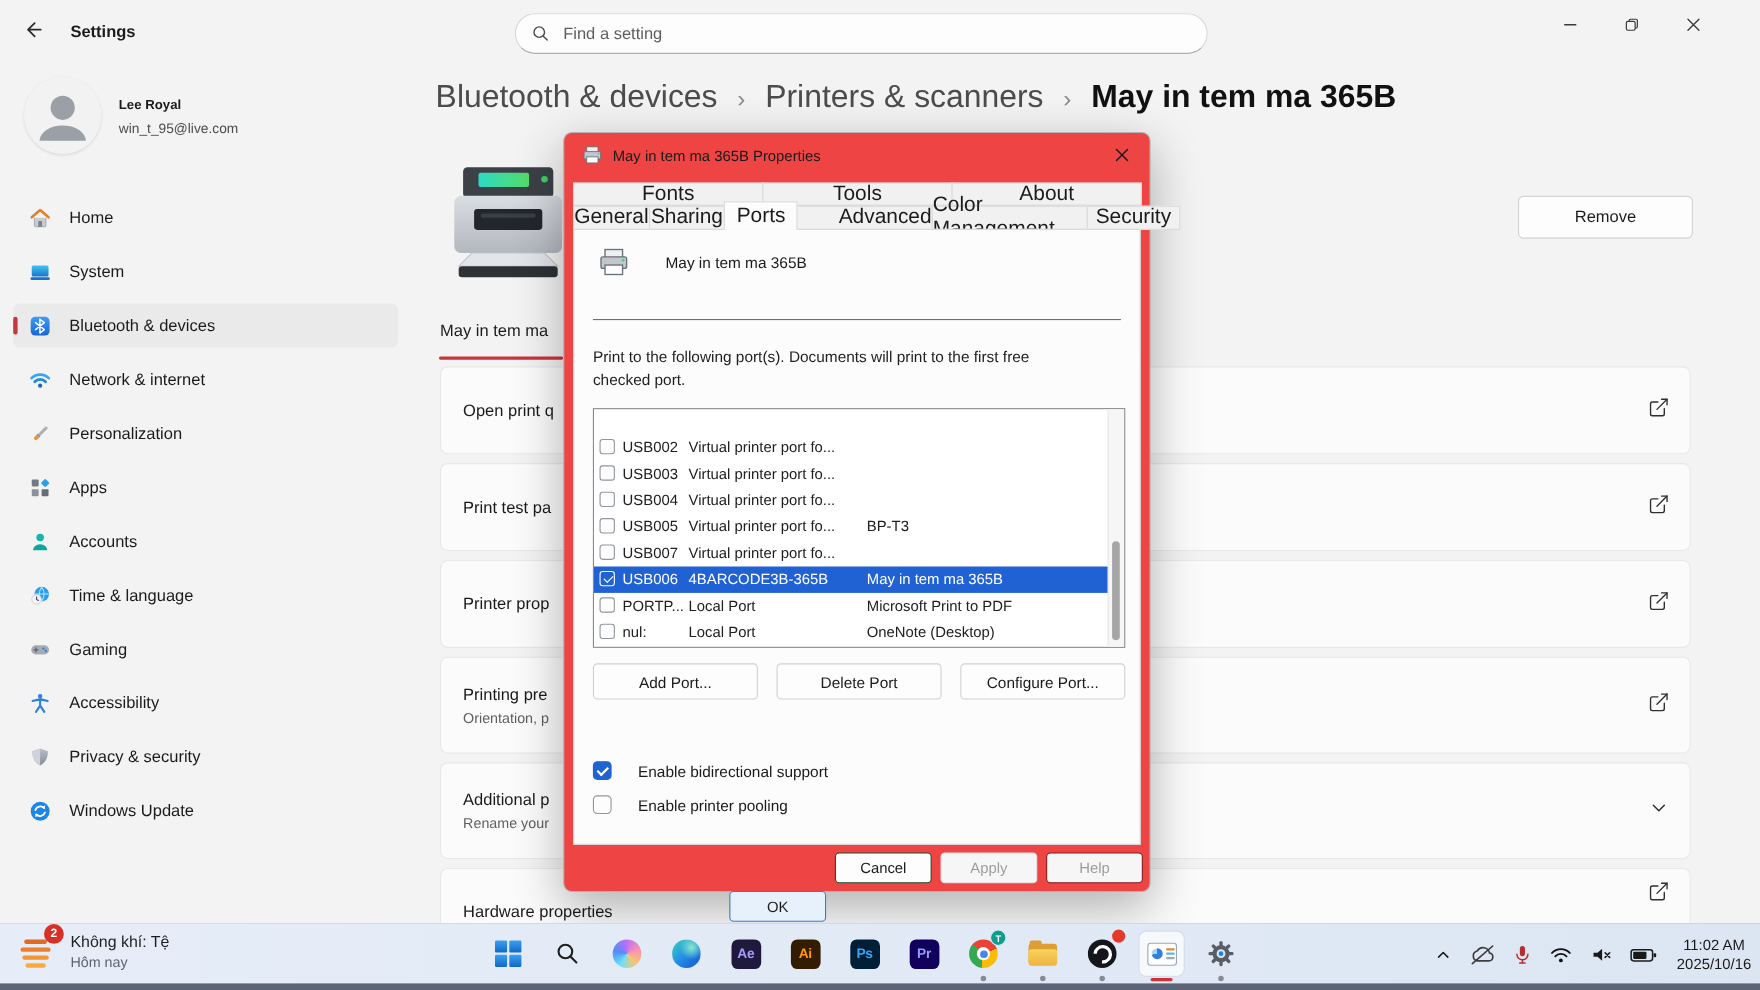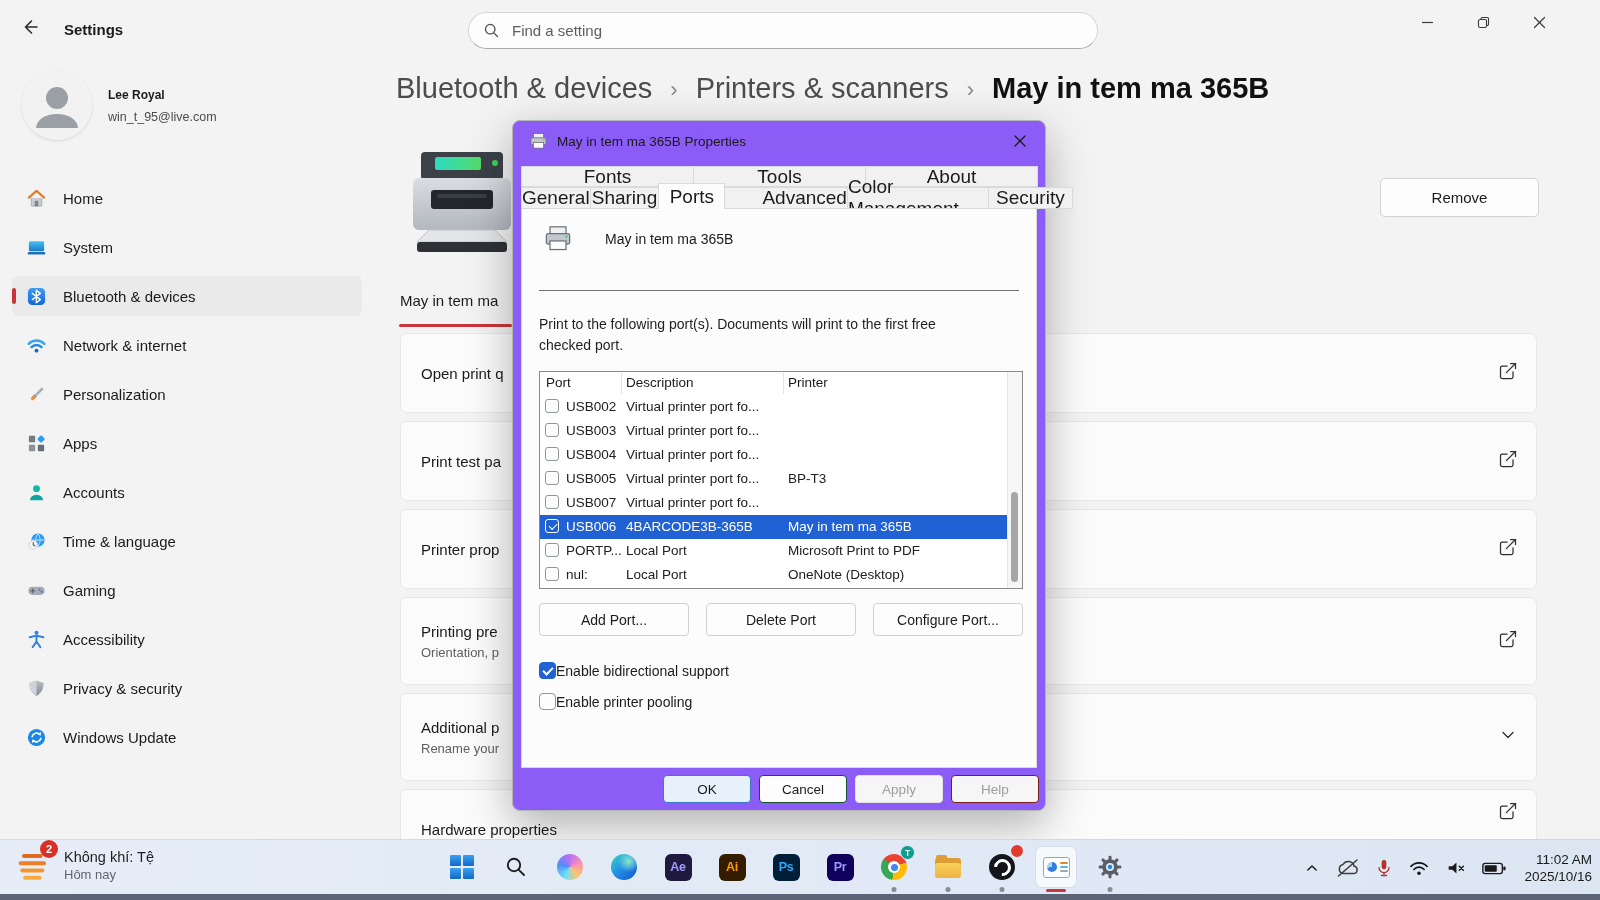--- a/index.html
+++ b/index.html
@@ -38,21 +38,21 @@
   .printer-art{left:403px;top:146px;}
   .device-tab{left:400px;top:292px;font-size:15px;color:#1b1b1b;}
   .device-tab-bar{left:399px;top:324px;width:113px;height:3px;background:#c8353b;border-radius:2px;}
   .remove-btn{left:1380px;top:178px;width:157px;height:37px;background:#fdfdfd;border:1px solid #d2d2d2;border-radius:5px;font-size:15px;display:flex;align-items:center;justify-content:center;}
   .card{left:400px;width:1137px;background:#fbfbfb;border:1px solid #e8e8e8;border-radius:7px;box-sizing:border-box;display:flex;flex-direction:column;justify-content:center;padding-left:20px;}
   .card .c-title{font-size:15px;color:#1a1a1a;}
   .card .c-sub{font-size:13px;color:#5f5f5f;margin-top:5px;}
   .card .c-ico{position:absolute;right:18px;top:50%;transform:translateY(-50%);}
 
   
-  .dialog{left:512px;top:120px;width:534px;height:691px;background:#8b5cf6;border:1px solid #b4b4b4;border-radius:8px;box-shadow:0 14px 45px rgba(0,0,0,.30);box-sizing:border-box;z-index:50;}
+  .dialog{left:512px;top:120px;width:534px;height:691px;background:#ef4444;border:1px solid #b4b4b4;border-radius:8px;box-shadow:0 14px 45px rgba(0,0,0,.30);box-sizing:border-box;z-index:50;}
   .dlg-title{left:16px;top:11px;display:flex;align-items:center;gap:9px;}
   .dlg-title .t{font-size:13.5px;color:#1a1a1a;}
   .dlg-close{right:10px;top:7px;width:30px;height:26px;display:flex;align-items:center;justify-content:center;border-radius:4px;}
   .tabrow{left:8px;right:8px;display:flex;}
   .tabrow.r1{top:45px;height:21px;}
   .tabrow.r2{top:66px;height:22px;}
   .tab{flex:1;display:flex;align-items:center;justify-content:center;font-size:19px;background:#f1f1f1;border:1px solid #dadada;margin-right:-1px;box-sizing:border-box;}
   .tab.active{position:relative;top:-4px;height:26px;background:#fcfcfc;border-bottom:none;z-index:4;}
   .t-general{flex:0 0 13.5%;} .t-sharing{flex:0 0 13.5%;} .t-ports{flex:0 0 13%;}
   .t-advanced{flex:0 0 16%;padding-left:37px;} .t-colormgmt{flex:0 0 27.5%;} .t-security{flex:0 0 16.5%;}
@@ -72,28 +72,28 @@
   .lv-row span{position:absolute;top:4px;white-space:nowrap;}
   .lv-row .cp{left:26px;} .lv-row .cd{left:86px;} .lv-row .cr{left:248px;}
   .cb{position:absolute;left:5px;top:4px;width:14px;height:14px;background:#fdfdfd;border:1px solid #8f969e;border-radius:3px;box-sizing:border-box;}
   .cb.checked{background:#1f63d2;border-color:#1f63d2;}
   .sel .cb.checked{border:1px solid #fff;}
   .cb.checked::after{content:"";position:absolute;left:2.5px;top:3px;width:7px;height:3.5px;border-left:1.8px solid #fff;border-bottom:1.8px solid #fff;transform:rotate(-45deg);}
   .lv-scroll{position:absolute;right:0;top:0;bottom:0;width:14px;background:#f6f6f6;border-left:1px solid #e6e6e6;}
   .lv-thumb{position:absolute;left:3px;width:7px;top:120px;height:90px;background:#a6a6a6;border-radius:3.5px;}
   .port-btn{top:482px;width:150px;height:33px;background:#fdfdfd;border:1px solid #d0d0d0;border-radius:4px;font-size:14px;display:flex;align-items:center;justify-content:center;z-index:3;box-sizing:border-box;}
   .pb1{left:26px;} .pb2{left:193px;} .pb3{left:360px;}
-  .opt{z-index:3;display:flex;align-items:center;gap:0;left:26px;}
+  .opt{z-index:3;display:flex;align-items:center;gap:24px;left:26px;margin-top:30px;}
   .opt .box{position:relative;width:17px;height:17px;border:1px solid #8f969e;border-radius:4px;background:#fdfdfd;box-sizing:border-box;flex:0 0 auto;}
   .opt .box.checked{background:#1f63d2;border-color:#1f63d2;}
   .opt .box.checked::after{content:"";position:absolute;left:3px;top:3.5px;width:8px;height:4px;border-left:2px solid #fff;border-bottom:2px solid #fff;transform:rotate(-45deg);}
   .opt .olabel{font-size:14px;}
   .o1{top:541px;} .o2{top:572px;}
   .dlg-footbtn{top:654px;width:88px;height:28px;border-radius:4px;font-size:13.5px;display:flex;align-items:center;justify-content:center;box-sizing:border-box;z-index:3;}
-  .fb-ok{left:150px;background:#e7f1fb;border:1px solid #3c79c8;color:#1b1b1b;}
+  .fb-ok{left:150px;background:#e7f1fb;border:1px solid #3c79c8;color:#1b1b1b;margin-top:35px;}
   .fb-cancel{left:246px;background:#fdfdfd;border:1px solid #14532d;color:#1b1b1b;}
   .fb-apply{left:342px;background:#f6f6f6;border:1px solid #e2e2e2;color:#9d9d9d;}
   .fb-help{left:438px;background:#f6f6f6;border:1px solid #7f1d1d;color:#9d9d9d;}
 
   
   .taskbar{left:0;top:839px;width:1600px;height:55px;background:linear-gradient(90deg,#e6edf8,#dce6f3);border-top:1px solid rgba(0,0,0,.07);z-index:100;}
   .tb-bottom{left:0;top:894px;width:1600px;height:6px;background:#5c6577;z-index:100;}
   .weather{left:14px;top:5px;display:flex;align-items:center;gap:10px;}
   .wx-ico{position:relative;width:40px;height:40px;}
   .wx-badge{position:absolute;right:-4px;top:-5px;width:18px;height:18px;border-radius:50%;background:#d93025;color:#fff;font-size:11px;font-weight:700;display:flex;align-items:center;justify-content:center;}
@@ -121,21 +121,21 @@
   .ic-folder .f-front{position:absolute;left:0;top:6px;width:26px;height:15px;background:linear-gradient(#f9d35c,#eeb23f);border-radius:3px;}
   .ic-obs{position:relative;width:26px;height:26px;border-radius:50%;background:#15151c;display:flex;align-items:center;justify-content:center;}
   .ic-obs .obs-ring{width:11px;height:11px;border:3px solid #fff;border-radius:50%;border-left-color:transparent;transform:rotate(-40deg);}
   .obs-badge{position:absolute;right:-3px;top:-4px;width:12px;height:12px;border-radius:50%;background:#e23b2e;border:2px solid #e2eaf6;z-index:2;}
   .ic-setwin{position:relative;width:27px;height:21px;background:#fff;border:1px solid #96a5bd;border-radius:3px;display:flex;align-items:center;gap:3px;padding-left:3px;box-sizing:border-box;}
   .sw-chart{width:10px;height:10px;border-radius:50%;background:conic-gradient(#2f7fe0 0 72%,#a8d4f2 0);}
   .sw-lines{display:flex;flex-direction:column;gap:2px;}
   .sw-lines i{width:8px;height:2px;border-radius:1px;}
   .sw-lines i:nth-child(1){background:#e0892f;} .sw-lines i:nth-child(2){background:#58b7e8;} .sw-lines i:nth-child(3){background:#9aa7b5;}
   .tray{right:8px;top:0;height:55px;display:flex;align-items:center;gap:13px;}
-  .tray-clock{text-align:right;font-size:13.5px;line-height:17px;color:#1a1a1a;margin-left:4px;}
+  .tray-clock{text-align:center;font-size:13.5px;line-height:17px;color:#1a1a1a;margin-left:4px;}
 </style>
 </head>
 <body>
 
 <div id="app">
 
   <div class="abs back-btn">
     <span>
       <svg width="20" height="20" viewBox="0 0 20 20">
           <path d="M11.5 4 L5.5 10 L11.5 16 M5.5 10 H17" fill="none" stroke="#2b2b2b" stroke-width="1.6" stroke-linecap="round" stroke-linejoin="round"></path>
@@ -436,25 +436,20 @@
         </svg>
       <span class="p">May in tem ma 365B</span>
     </div>
     <div class="abs dlg-sep"></div>
     <div class="abs dlg-desc">
       <div>Print to the following port(s). Documents will print to the first free</div>
       <div>checked port.</div>
     </div>
 
     <div class="abs listbox">
-      <div class="lv-head">
-        <span class="h1">Port</span>
-        <span class="h2">Description</span>
-        <span class="h3">Printer</span>
-      </div>
 
       <div class="lv-row" style="top:23px;">
         <span class="cb"></span>
         <span class="cp">USB002</span>
         <span class="cd">Virtual printer port fo...</span>
         <span class="cr"></span>
       </div>
       <div class="lv-row" style="top:47px;">
         <span class="cb"></span>
         <span class="cp">USB003</span>

